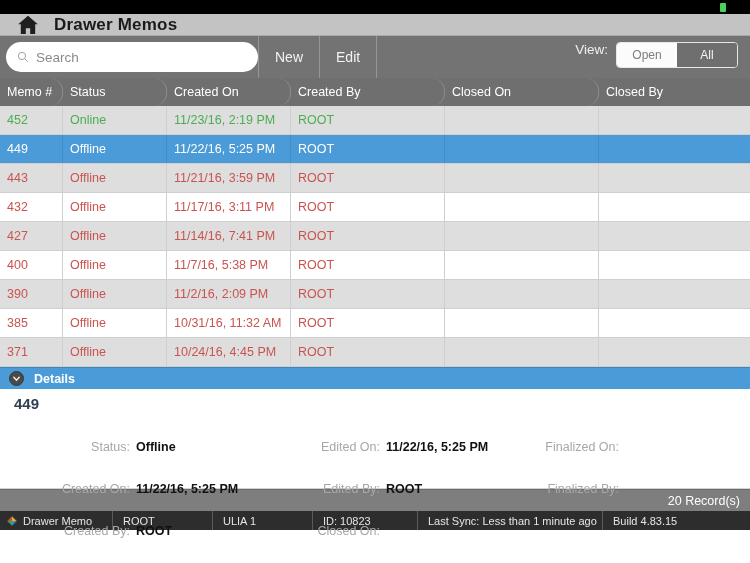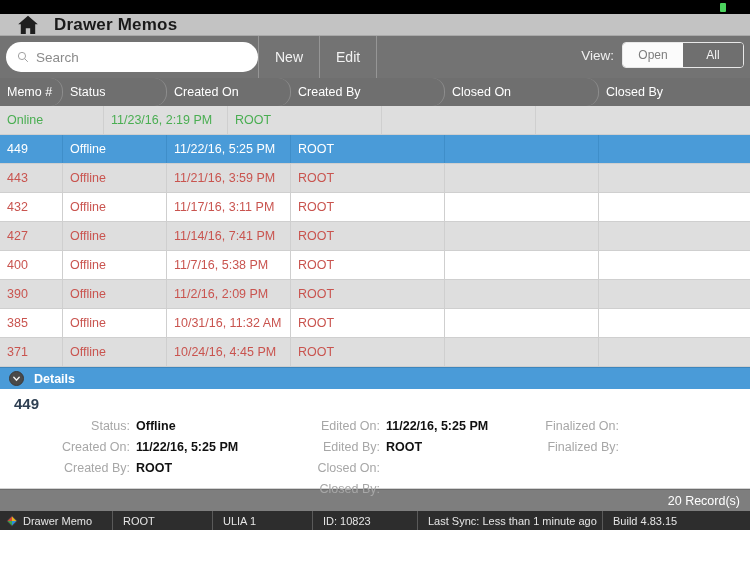--- a/index.html
+++ b/index.html
@@ -55,22 +55,22 @@
   }
   .tb-sep { width: 1px; height: 42px; background: #969696; }
   .tb-btn {
     height: 42px; padding: 0 16px;
     background: transparent; border: none;
     color: #f2f2f2; font-size: 14px;
     font-family: "Liberation Sans", sans-serif;
     cursor: pointer; display:flex; align-items:center;
   }
   .view-group {
-    position: absolute; right: 6px; top: 6px;
-    display: flex; align-items: center; gap: 8px;
+    position: absolute; right: 12px; top: 6px;
+    display: flex; gap: 8px;
   }
   .view-label { color: #f0f0f0; font-size: 13.5px; }
   .seg {
     display: flex; border-radius: 4px; overflow: hidden;
     border: 1px solid #e8e8e8;
   }
   .seg-btn {
     width: 60px; height: 24px; border: none; cursor: pointer;
     font-size: 12px; font-family: Liberation Sans, sans-serif;
     display: flex; align-items: center; justify-content: center;
@@ -135,21 +135,21 @@
     font-size: 15px; font-weight: bold; color: #2e3f52;
   }
   .dcols { display: flex; padding-top: 22px; }
   .dcol { display: flex; flex-direction: column; gap: 7px; }
   .dcol.a { width: 272px; }
   .dcol.b { width: 228px; }
   .dcol.c { width: 250px; }
   .drow { display: flex; align-items: baseline; }
   .dlab {
     flex: 1; text-align: right; padding-right: 6px;
-    color: #a7a7a7; font-size: 12.5px;
+    color: #a7a7a7; font-size: 12.5px; margin-top: 21px;
   }
   .dval { width: 50%; color: #111; font-size: 12.5px; font-weight: bold; }
 
   
   .record-bar {
     height: 22px; background: #7e7e7e;
     display: flex; align-items: center; justify-content: flex-end;
     padding-right: 10px;
     border-top: 1px solid #6c6c6c;
   }
@@ -220,20 +220,21 @@
     <div class="thead">
       <div class="th c0">Memo #</div>
       <div class="th c1">Status</div>
       <div class="th c2">Created On</div>
       <div class="th c3">Created By</div>
       <div class="th c4">Closed On</div>
       <div class="th c5">Closed By</div>
     </div>
     <div id="tbody">
         <div class="tr odd">
+          <div class="td c0 s-green">452</div>
           <div class="td c1 s-green">Online</div>
           <div class="td c2 s-green">11/23/16, 2:19 PM</div>
           <div class="td c3 s-green">ROOT</div>
           <div class="td c4 s-green"></div>
           <div class="td c5 s-green"></div>
         </div>
         <div class="tr sel">
           <div class="td c0">449</div>
           <div class="td c1">Offline</div>
           <div class="td c2">11/22/16, 5:25 PM</div>

